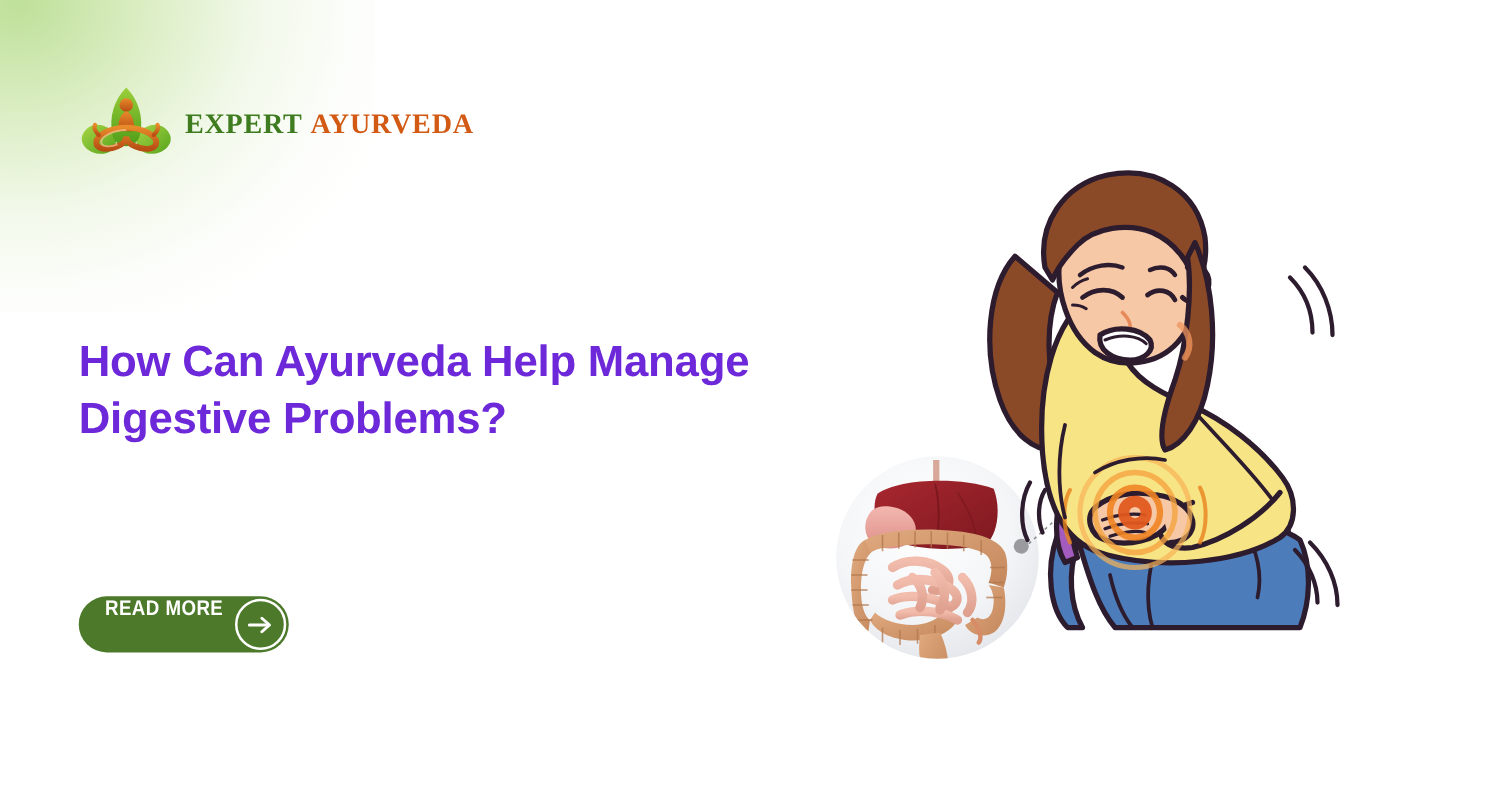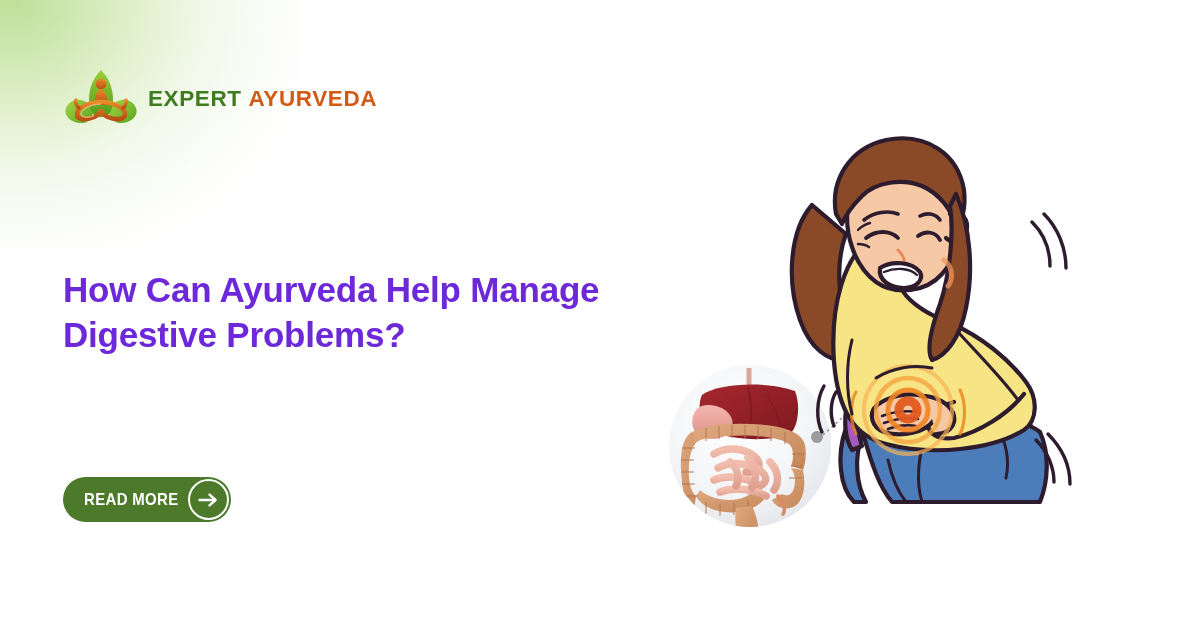--- a/index.html
+++ b/index.html
@@ -21,37 +21,37 @@
         rgba(190,222,150,0.20) 48%,
         rgba(222,238,205,0.07) 68%,
         rgba(255,255,255,0) 82%);
     pointer-events:none;
   }
 
   
   .logo{ position:absolute; left:63px; top:68px; display:flex; align-items:center; gap:9px; }
   .logo-mark{ width:76px; height:62px; flex:0 0 auto; }
   .logo-text{ font-size:22.5px; font-weight:bold; letter-spacing:.6px;
-              font-family:Liberation Sans, sans-serif; white-space:nowrap; line-height:1; }
+              font-family:Liberation Serif, serif; white-space:nowrap; line-height:1; }
   .logo-expert{ color:#3f7c1f; }
   .logo-ayurveda{ color:#d25a14; }
 
   
   .headline{
     position:absolute; left:63px; top:268px; width:610px;
     font-size:35px; font-weight:bold; line-height:1.28;
     color:#6d28d9; letter-spacing:-.2px;
   }
 
   
   .read-more{
     position:absolute; left:63px; top:477px;
     height:45px; width:168px;
     background:#4c7a2a; border-radius:23px;
-    display:flex; align-items:center;
+    display:flex; align-items:flex-start;
     cursor:pointer; border:none;
   }
   .read-more-label{
     color:#ffffff; font-size:17px; font-weight:bold;
     letter-spacing:.4px; margin-left:21px;
     font-family:"Liberation Sans Narrow","Liberation Sans",sans-serif;
     transform:scaleX(.88); transform-origin:left center; white-space:nowrap;
   }
   .arrow-circle{
     position:absolute; left:188px; top:479px;

